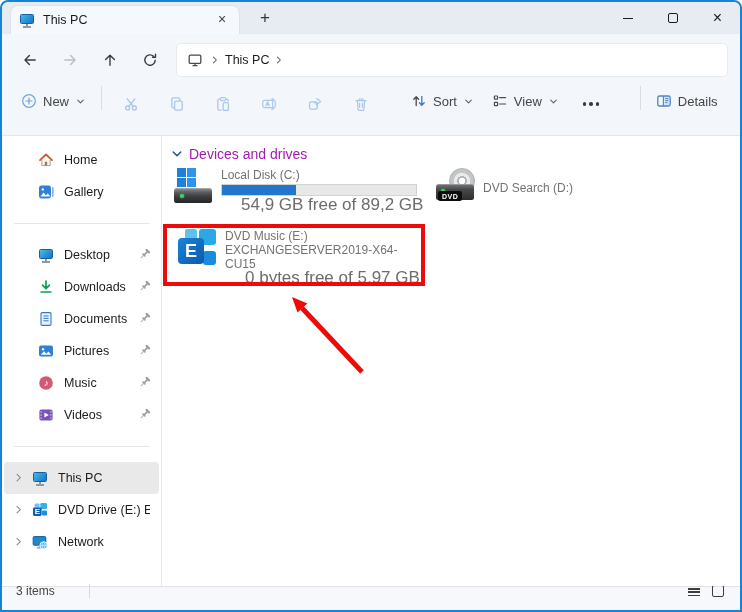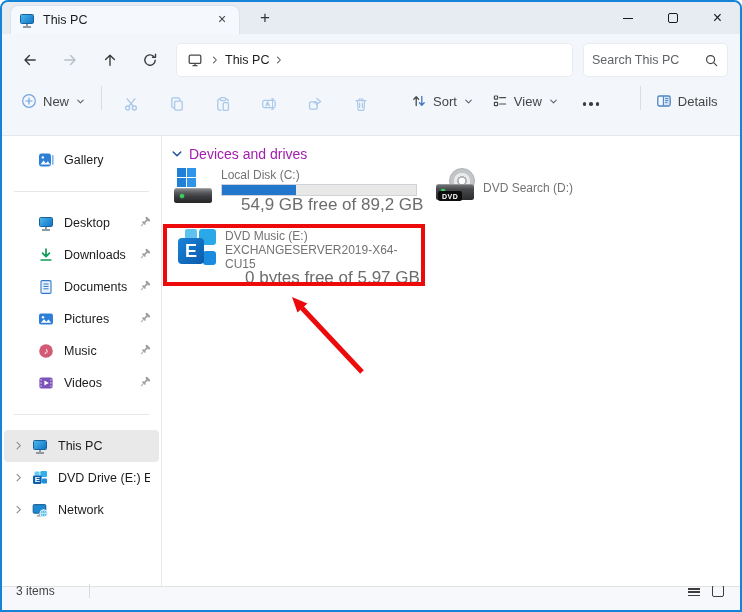--- a/index.html
+++ b/index.html
@@ -165,27 +165,20 @@
           <path d="M6 13.7h4M8 11.6v2" stroke="#4a4a4a" stroke-width="1.3" stroke-linecap="round"></path>
         </svg>
       <svg width="12" height="12" viewBox="0 0 16 16" style="margin-left:6px">
           <path d="M6 4.2 9.8 8 6 11.8" fill="none" stroke="#5a5a5a" stroke-width="1.4" stroke-linecap="round" stroke-linejoin="round"></path>
         </svg>
       <span class="crumb-text">This PC</span>
       <svg width="12" height="12" viewBox="0 0 16 16">
           <path d="M6 4.2 9.8 8 6 11.8" fill="none" stroke="#5a5a5a" stroke-width="1.4" stroke-linecap="round" stroke-linejoin="round"></path>
         </svg>
     </div>
-    <div class="searchbox">
-      <input type="text" placeholder="Search This PC" style="">
-      <svg width="15" height="15" viewBox="0 0 16 16">
-          <circle cx="7" cy="7" r="4.3" fill="none" stroke="#454545" stroke-width="1.3"></circle>
-          <path d="M10.3 10.3 13.5 13.5" stroke="#454545" stroke-width="1.3" stroke-linecap="round"></path>
-        </svg>
-    </div>
   </div>
 
   <div class="toolbar">
     <div class="tb-btn">
       <svg width="16" height="16" viewBox="0 0 16 16">
           <circle cx="8" cy="8" r="6.3" fill="none" stroke="#71a5de" stroke-width="1.2"></circle>
           <path d="M8 5v6M5 8h6" stroke="#71a5de" stroke-width="1.2" stroke-linecap="round"></path>
         </svg>
       <span>New</span>
       <svg width="11" height="11" viewBox="0 0 12 12">
@@ -270,20 +263,30 @@
           <path d="M7.4 3.2v9.6" stroke="#4d84c4" stroke-width="1.1"></path>
           <path d="M9.2 5.6h3.2M9.2 7.6h3.2M9.2 9.6h2.2" stroke="#4d84c4" stroke-width="1"></path>
         </svg>
       <span>Details</span>
     </div>
   </div>
 
   <div class="body">
     <div class="sidebar">
 
+      <div class="side-row">
+        <span class="icon16">
+          <svg width="16" height="16" viewBox="0 0 16 16">
+              <path d="M2 8.1 8 2.5l6 5.6" fill="none" stroke="#cf5a2d" stroke-width="1.8" stroke-linejoin="round" stroke-linecap="round"></path>
+              <path d="M3.8 8v5.6h8.4V8" fill="#fbf4ec" stroke="#b3a391" stroke-width="1"></path>
+              <rect x="6.8" y="9.8" width="2.4" height="3.8" fill="#8a7f72"></rect>
+            </svg>
+        </span>
+        <span class="side-label">Home</span>
+      </div>
       <div class="side-row">
         <span class="icon16">
           <svg width="16" height="16" viewBox="0 0 16 16">
               <rect x="1" y="1.6" width="12" height="12.8" rx="2.4" fill="#2e7fd6"></rect>
               <rect x="14" y="3" width="1.6" height="10" rx=".8" fill="#7eb3e8"></rect>
               <circle cx="4.8" cy="5.4" r="1.2" fill="#fff"></circle>
               <path d="M2.4 12.4l3.2-3.8 2.4 2.8 1.8-2.2 2.6 3.2z" fill="#fff"></path>
             </svg>
         </span>
         <span class="side-label">Gallery</span>

